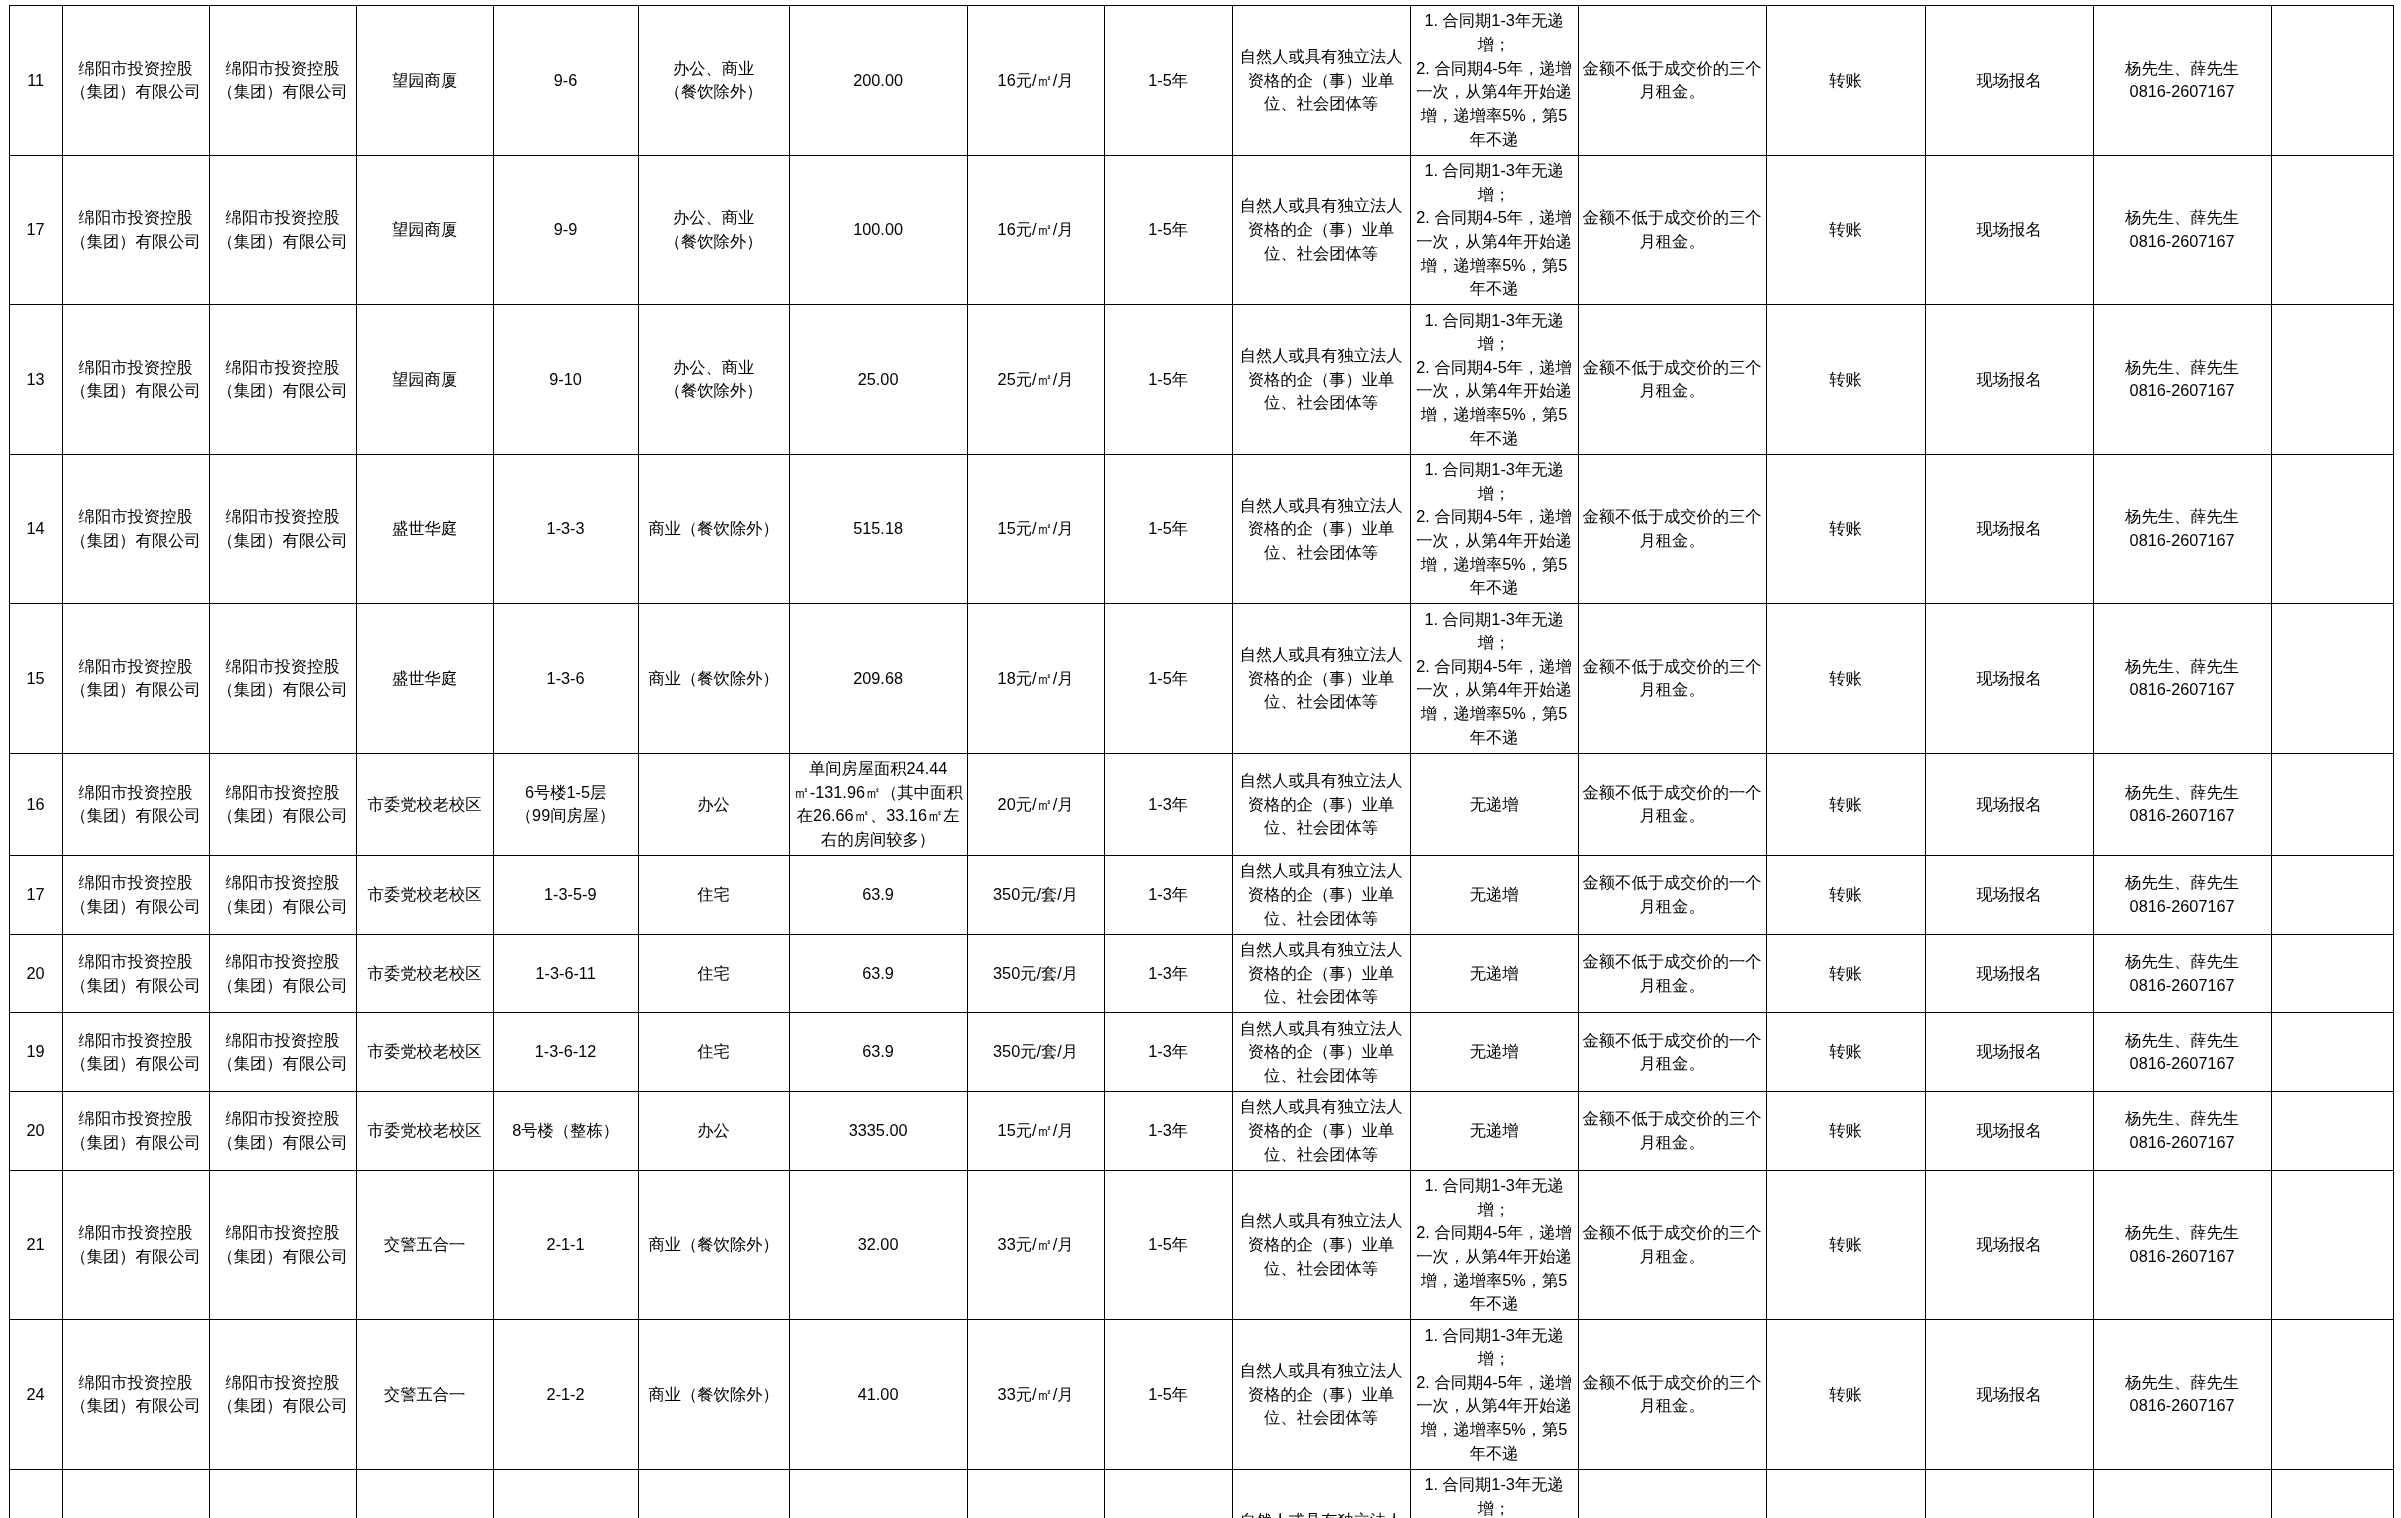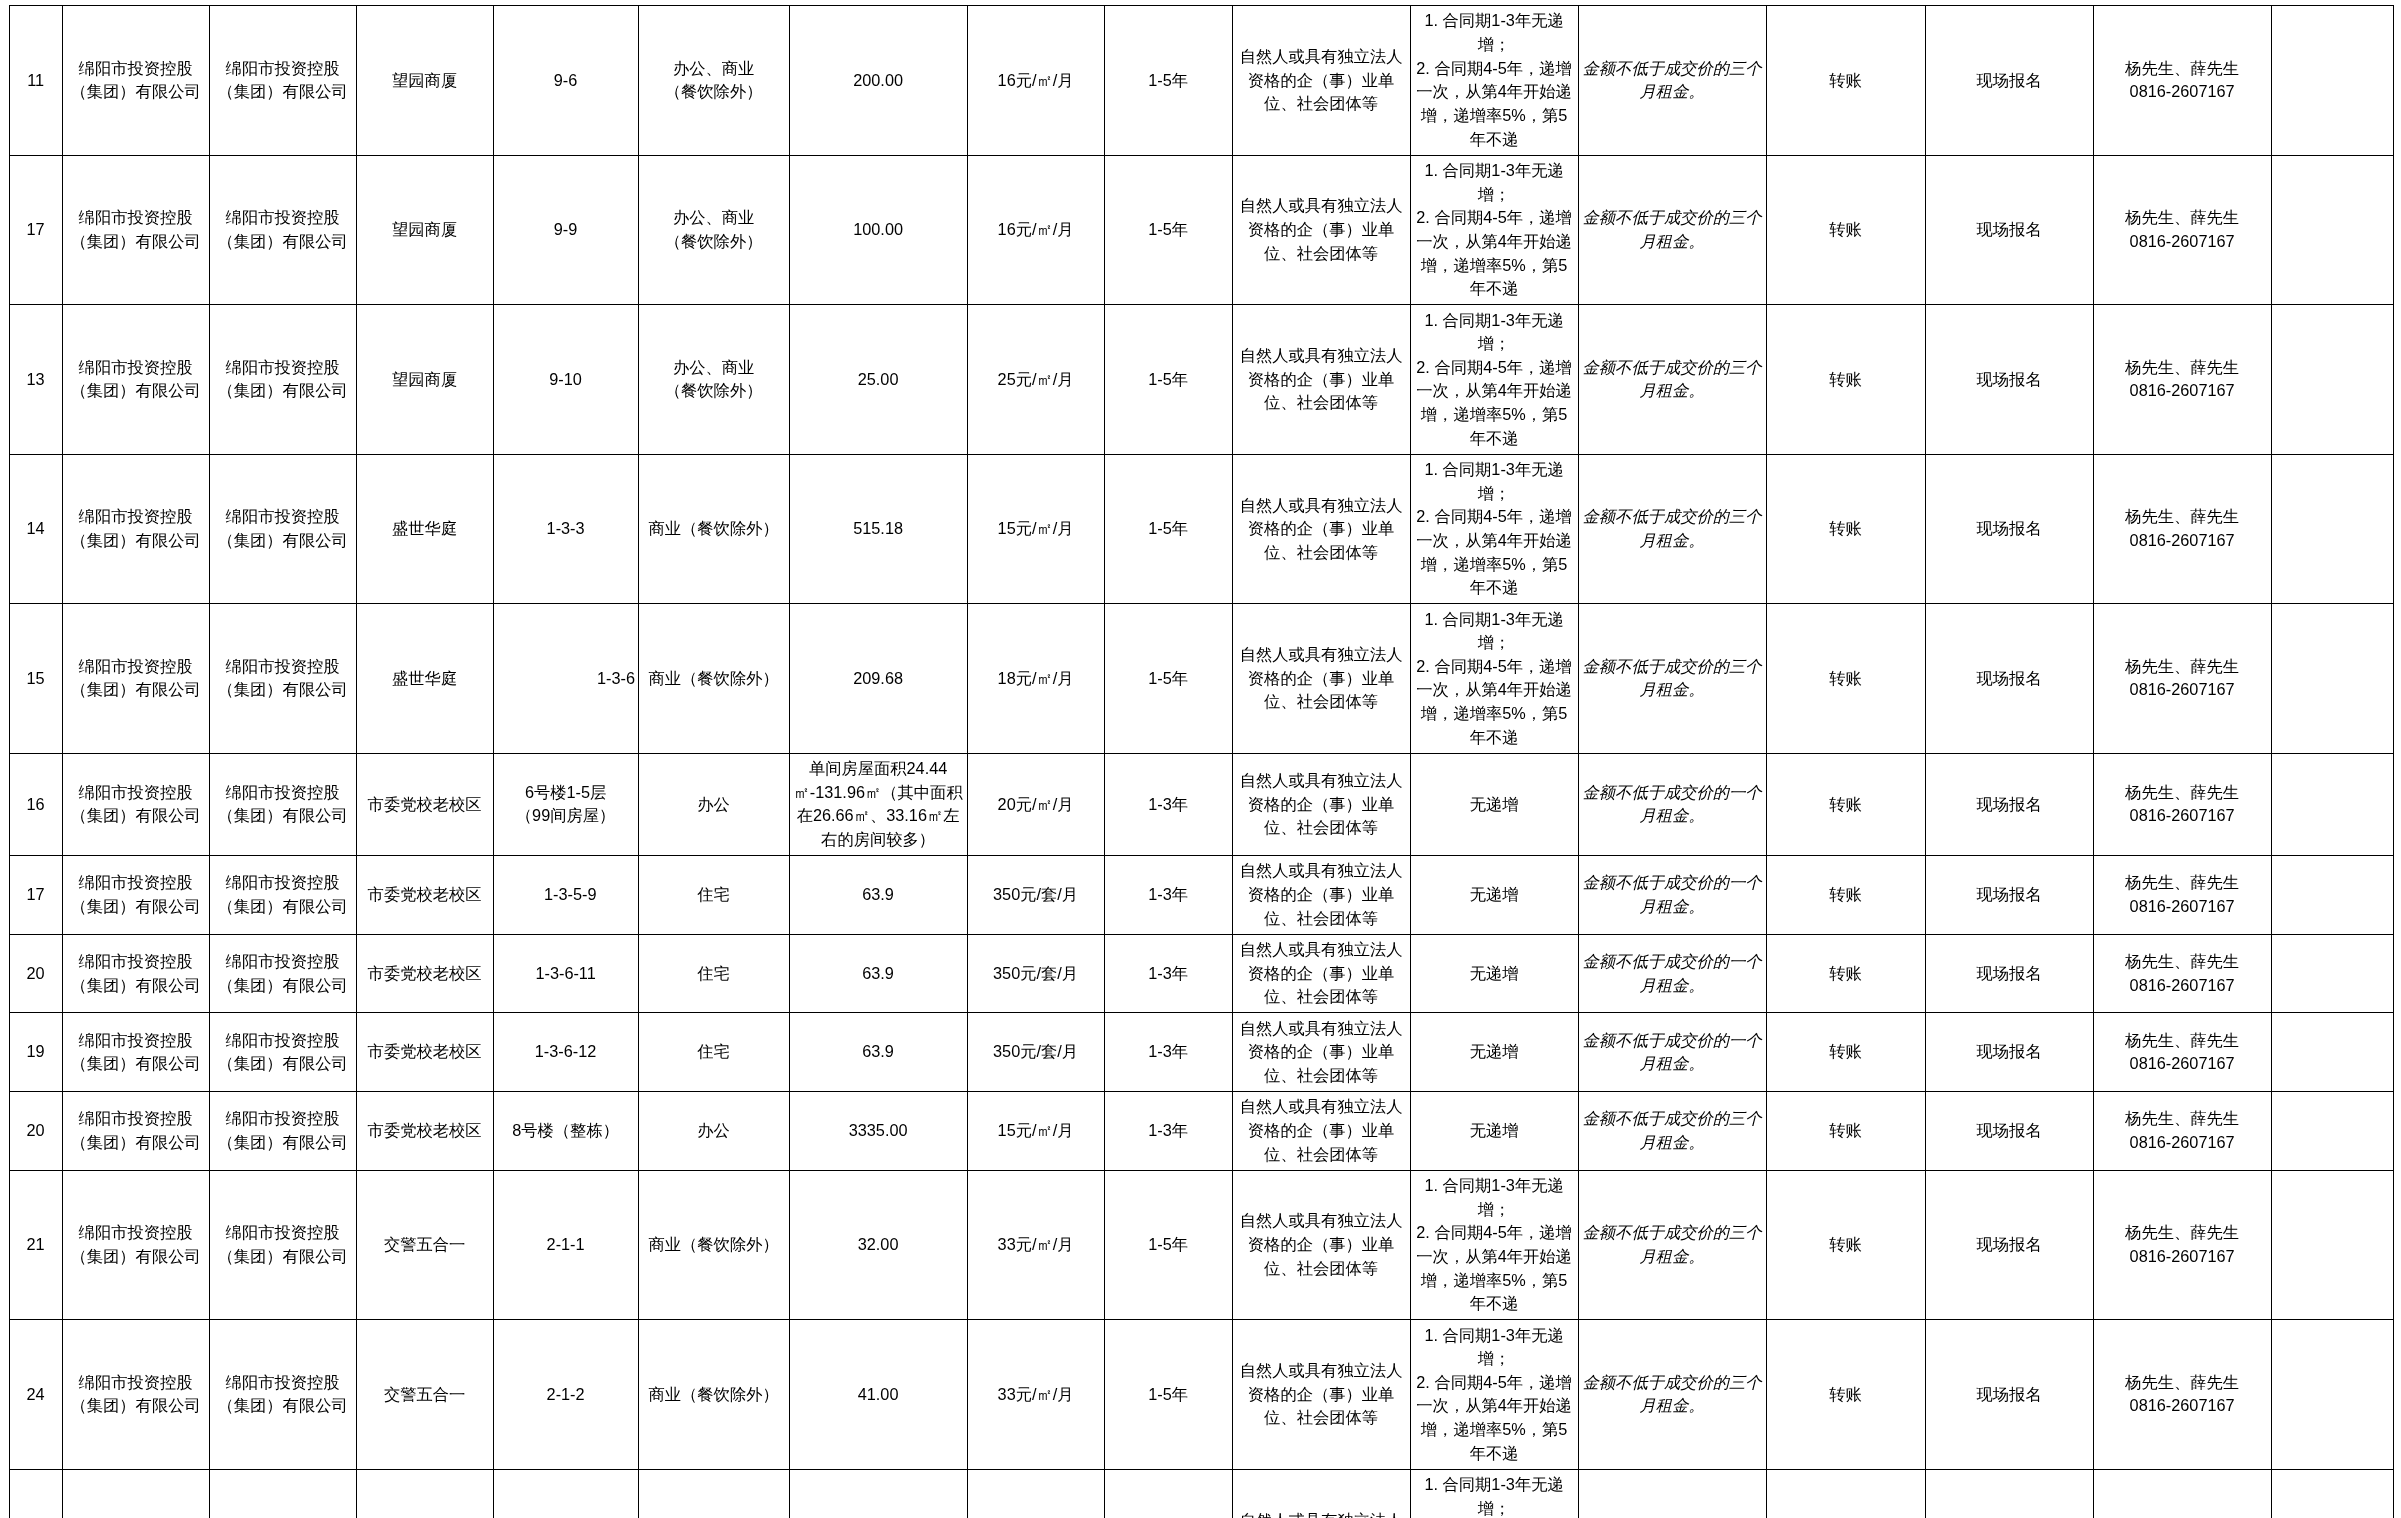--- a/index.html
+++ b/index.html
@@ -59,21 +59,20 @@
     padding-left: 6.8px;
     padding-right: 5.1px;
   }
   td.cell-subject { text-align: center; padding-left: 3.4px; }
   td.cell-incr.no-incr { text-align: center; font-size: 16.3px; }
   td.cell-deposit {
     font-size: 15.4px;
     text-align: left;
     padding-left: 8.6px;
     line-height: 1.45;
-    font-style: italic;
   }
   td.cell-area-multi {
     font-size: 15.4px;
     line-height: 1.45;
   }
   td.cell-contact { font-size: 15.4px; line-height: 1.5; }
   td.cell-owner, td.cell-agent { text-align: left; padding-left: 8.6px; font-size: 16.3px; }
   td.cell-price { font-size: 15.4px; }
   .nowrapish { white-space: pre-line; }
 </style>
@@ -182,21 +181,21 @@
           <td class="cell-signup" style="white-space: pre-line;">现场报名</td>
           <td class="cell-contact nowrapish" style="white-space: pre-line;">杨先生、薛先生
 0816-2607167</td>
           <td class="cell-remark" style="white-space: pre-line;"></td>
         </tr>
         <tr>
           <td class="cell-index" style="white-space: pre-line;">15</td>
           <td class="cell-owner" style="white-space: pre-line;">绵阳市投资控股（集团）有限公司</td>
           <td class="cell-agent" style="white-space: pre-line;">绵阳市投资控股（集团）有限公司</td>
           <td class="cell-project" style="white-space: pre-line;">盛世华庭</td>
-          <td class="cell-room nowrapish" style="white-space: pre-line; text-align: right;">1-3-6</td>
+          <td class="cell-room nowrapish" style="white-space: pre-line;">1-3-6</td>
           <td class="cell-use nowrapish" style="white-space: pre-line;">商业（餐饮除外）</td>
           <td class="cell-area" style="white-space: pre-line;">209.68</td>
           <td class="cell-price" style="white-space: pre-line;">18元/㎡/月</td>
           <td class="cell-term" style="white-space: pre-line;">1-5年</td>
           <td class="cell-subject" style="white-space: pre-line;">自然人或具有独立法人资格的企（事）业单位、社会团体等</td>
           <td class="cell-incr" style="white-space: pre-line;">1. 合同期1-3年无递增；
 2. 合同期4-5年，递增一次，从第4年开始递增，递增率5%，第5年不递</td>
           <td class="cell-deposit" style="white-space: pre-line;">金额不低于成交价的三个月租金。</td>
           <td class="cell-pay" style="white-space: pre-line;">转账</td>
           <td class="cell-signup" style="white-space: pre-line;">现场报名</td>

